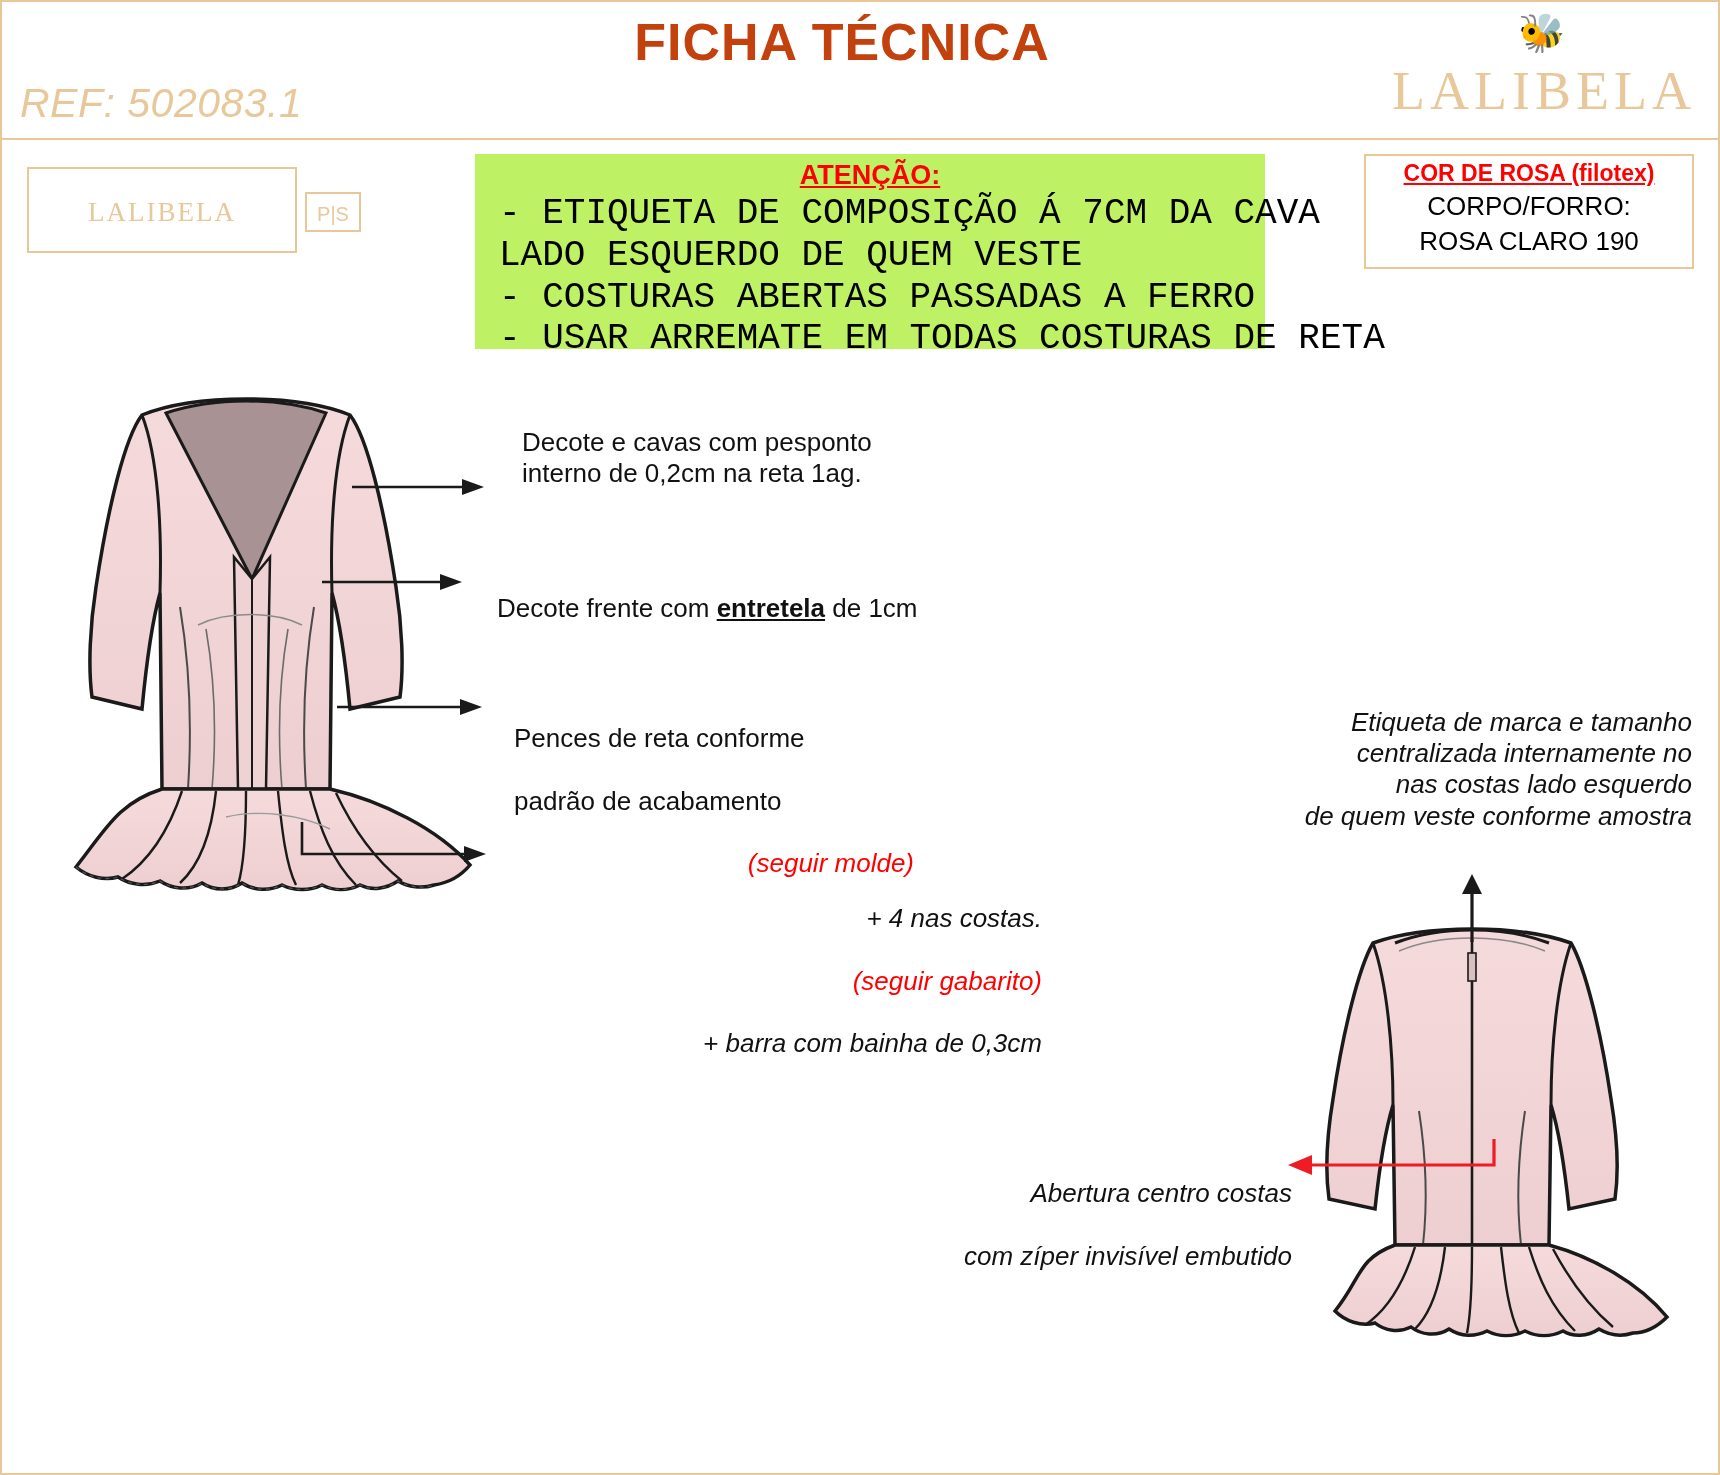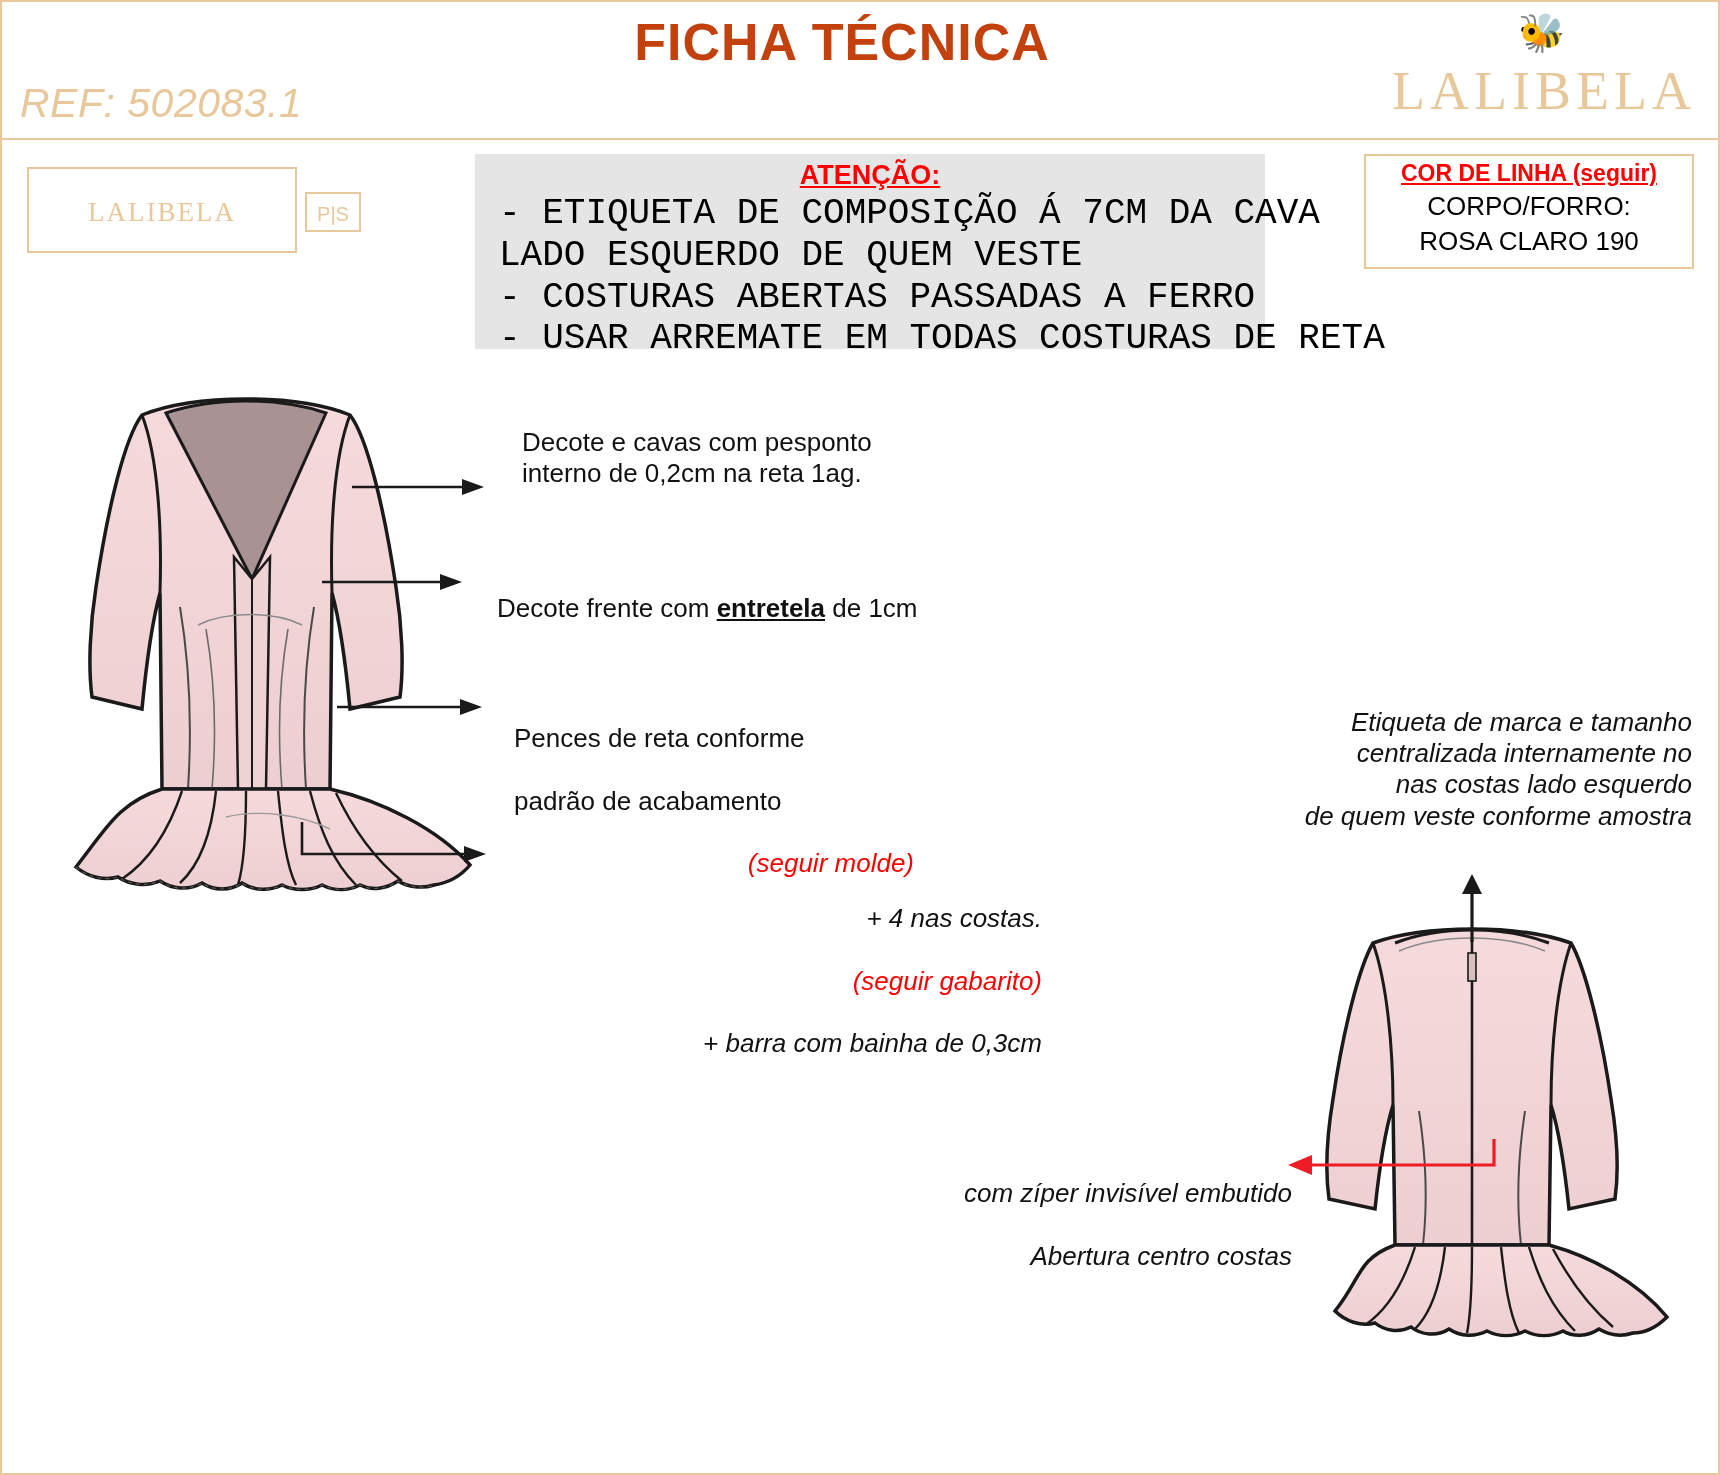--- a/index.html
+++ b/index.html
@@ -110,21 +110,21 @@
     color: #e8c89a;
   }
 
   
   .attention {
     position: absolute;
     left: 473px;
     top: 152px;
     width: 790px;
     height: 195px;
-    background: #e5e5e5;
+    background: #bef264;
     box-sizing: border-box;
     padding: 6px 0 0 0;
   }
   .attention-title {
     text-align: center;
     color: #ff0000;
     font-weight: bold;
     font-size: 27px;
     text-decoration: underline;
     margin-bottom: 2px;
@@ -204,21 +204,21 @@
 
   <div class="attention">
     <div class="attention-title">ATENÇÃO:</div>
     <div class="attention-line">- ETIQUETA DE COMPOSIÇÃO Á 7CM DA CAVA</div>
     <div class="attention-line">LADO ESQUERDO DE QUEM VESTE</div>
     <div class="attention-line">- COSTURAS ABERTAS PASSADAS A FERRO</div>
     <div class="attention-line">- USAR ARREMATE EM TODAS COSTURAS DE RETA</div>
   </div>
 
   <div class="thread-box">
-    <div class="thread-title">COR DE LINHA (seguir)</div>
+    <div class="thread-title">COR DE ROSA (filotex)</div>
     <div class="thread-line">CORPO/FORRO:</div>
     <div class="thread-line">ROSA CLARO 190</div>
   </div>
 
   <div class="svg-wrap" style="left:28px; top:395px;">
     <svg width="470" height="600" viewBox="0 0 470 600">
       <defs>
         <linearGradient id="fab" x1="0" y1="0" x2="0" y2="1">
           <stop offset="0%" stop-color="#f5dadc"></stop>
           <stop offset="100%" stop-color="#eecfd1"></stop>
@@ -376,17 +376,17 @@
     <div class="red">(seguir gabarito)</div>
     <div>+ barra com bainha de 0,3cm</div>
   </div>
 
   <div class="note center" style="left:1230px; top:705px; width:460px;">Etiqueta de marca e tamanho
 centralizada internamente no
 nas costas lado esquerdo
 de quem veste conforme amostra</div>
 
   <div class="note center" style="left:920px; top:1145px; width:370px;">
+    <div>Abertura centro costas</div>
     <div>com zíper invisível embutido</div>
-    <div>Abertura centro costas</div>
   </div>
 
 </div>
 
 </body></html>

